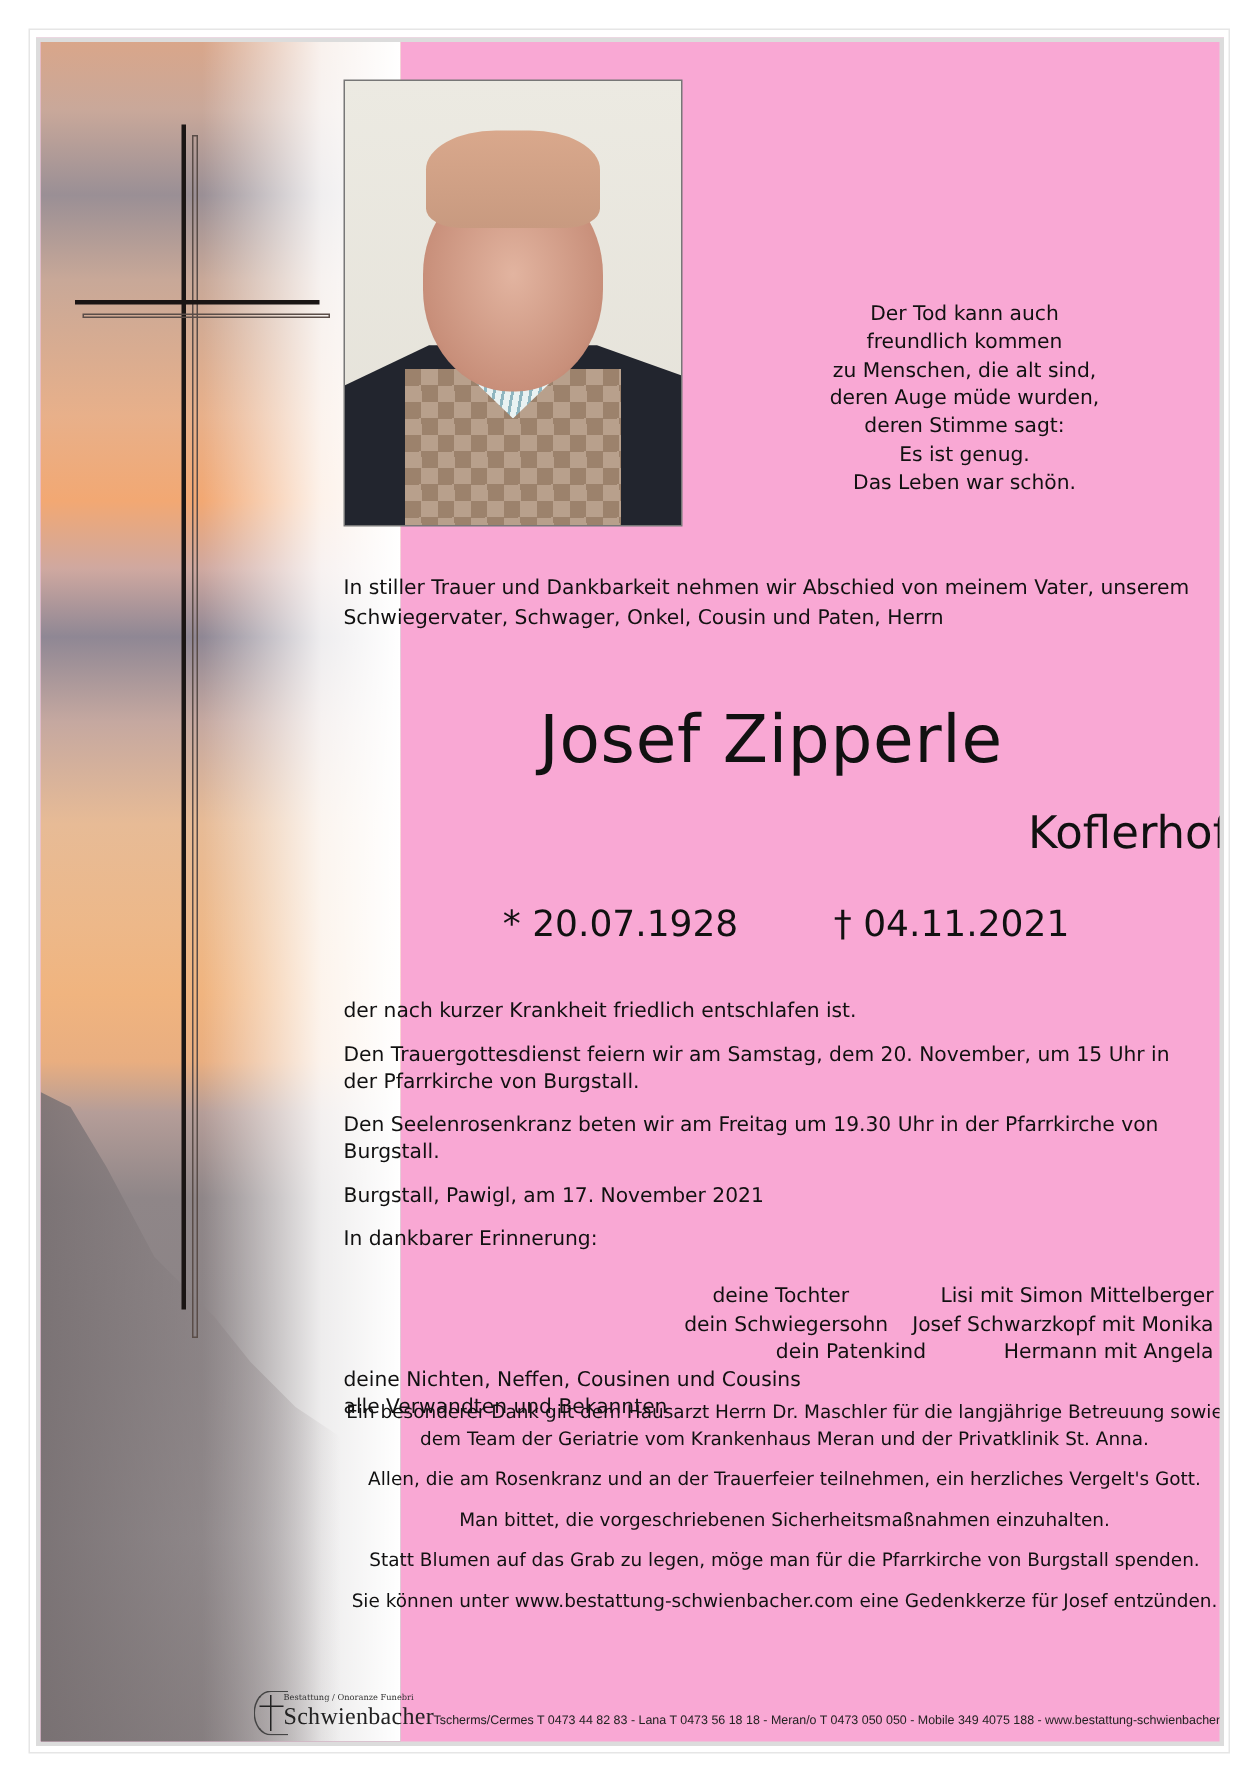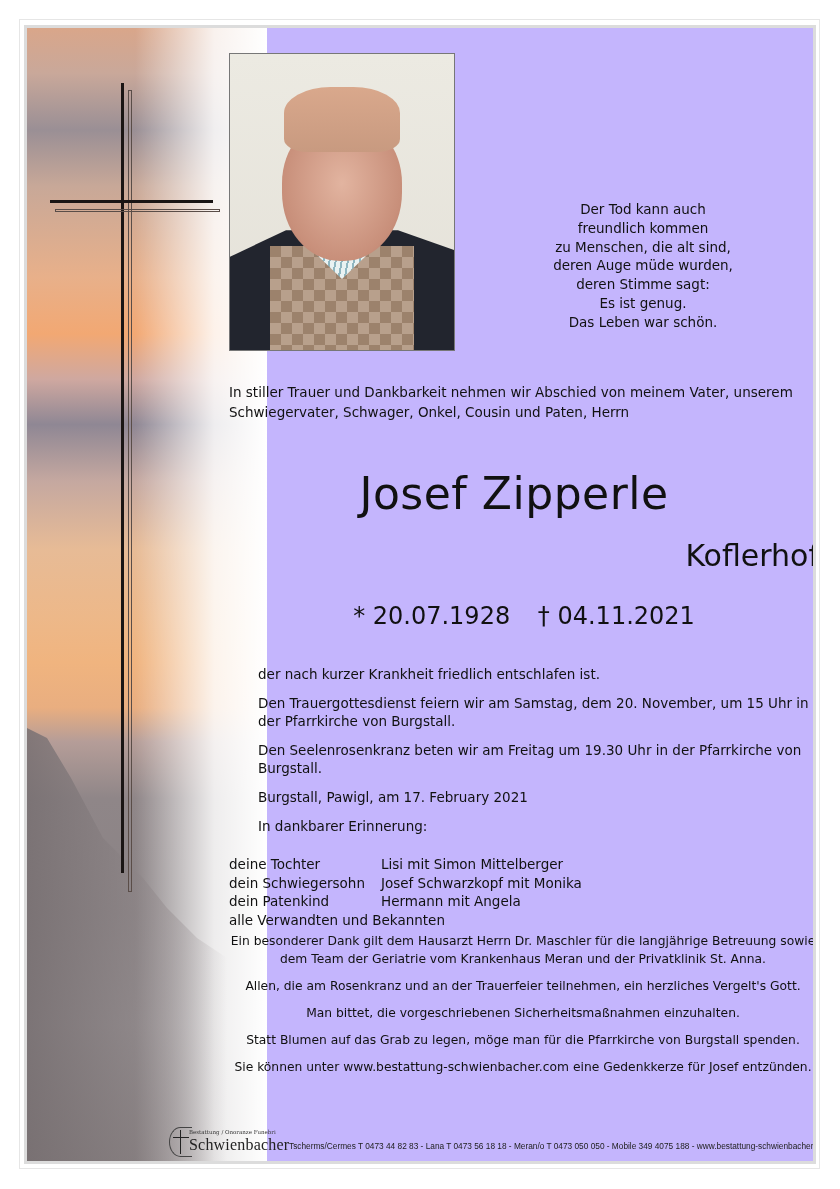--- a/index.html
+++ b/index.html
@@ -1,21 +1,21 @@
 <!DOCTYPE html>
 <html><head>
 <meta charset="utf-8">
 <style>
   html, body { margin:0; padding:0; background:#ffffff; }
   body { width:840px; height:1189px; position:relative; overflow:hidden;
          font-family:"DejaVu Sans", sans-serif; color:#111; }
   .outer-frame { position:absolute; left:19px; top:19px; width:801px; height:1150px;
                  border:1px solid #e6e6e6; box-sizing:border-box; }
   .inner-frame { position:absolute; left:24px; top:25px; width:792px; height:1139px;
-                 border:3px solid #dcdcdc; box-sizing:border-box; overflow:hidden; background:#c4b5fd; }
+                 border:3px solid #dcdcdc; box-sizing:border-box; overflow:hidden; background:#f9a8d4; }
   .bg-strip { position:absolute; left:0; top:0; width:240px; height:100%;
     background:
       linear-gradient(to right, rgba(255,255,255,0) 0%, rgba(255,255,255,0) 45%, rgba(255,255,255,0.85) 78%, #fff 100%),
       linear-gradient(to bottom,
         #d9a68a 0%, #c9a89a 4%, #9a8f95 9%, #c8a898 14%, #e8b08a 22%, #f2a873 27%,
         #cfa8a0 31%, #8f8794 35%, #c5a8a0 40%, #e7bb96 46%, #edb889 52%,
         #f0b47f 56%, #e9ae80 60%, #b59d98 63%, #8f8688 68%, #8a8385 78%,
         #918b8d 88%, #7d7677 100%);
   }
   .hill { position:absolute; left:0; top:660px; width:200px; height:500px;
@@ -41,25 +41,25 @@
   .photo .hair { position:absolute; left:24%; top:11%; width:52%; height:22%; border-radius:40% 40% 20% 20%;
                  background:linear-gradient(#d9a88c, #c89a80); }
 
   .poem { position:absolute; left:496px; top:172px; width:240px; text-align:center;
           font-size:13.5px; line-height:18.8px; color:#111; }
   .intro { position:absolute; left:202px; top:355px; width:580px; font-size:13.5px; line-height:19.5px; }
   .name { position:absolute; left:192px; top:440px; width:590px; text-align:center; font-size:44px;
           letter-spacing:0.5px; font-weight:normal; }
   .farm { position:absolute; left:202px; top:510px; width:590px; text-align:right; font-size:30px; }
   .dates { position:absolute; left:202px; top:574px; width:590px; text-align:center; font-size:24px; }
-  .dates span { margin:0 10px; }
-  .body-text { position:absolute; left:202px; top:637px; width:575px; font-size:13.5px; line-height:18px;margin-left:29px; }
+  .dates span { margin:0 28px; }
+  .body-text { position:absolute; left:202px; top:637px; width:575px; font-size:13.5px; line-height:18px; }
   .body-text p { margin:0 0 11px 0; }
   .family { position:absolute; left:202px; top:827px; width:580px; font-size:13.5px; line-height:18.6px; }
-  .family .row { display:flex; }
+  .family .row { display:flex;justify-content:flex-end; }
   .family .rel { width:152px; }
   .thanks { position:absolute; left:196px; top:904px; width:600px; text-align:center; font-size:12.3px; line-height:18px; }
   .thanks p { margin:0 0 9px 0; }
   .footer { position:absolute; left:140px; top:1097px; width:640px; height:34px; }
   .logo { position:absolute; left:0; top:0; width:120px; height:34px; }
   .logo-circle { position:absolute; left:2px; top:2px; width:22px; height:28px; border:1px solid #444;
                  border-right:none; border-radius:50% 0 0 50%; }
   .logo-cross-v { position:absolute; left:13px; top:5px; width:1px; height:24px; background:#222; }
   .logo-cross-h { position:absolute; left:6px; top:12px; width:16px; height:1px; background:#222; }
   .logo-small { position:absolute; left:22px; top:4px; font-family:"DejaVu Serif", serif; font-size:5.5px; color:#333; white-space:nowrap; }
@@ -105,37 +105,38 @@
   <div class="farm">Koflerhof</div>
   <div class="dates">
     <span>* 20.07.1928</span>
     <span>† 04.11.2021</span>
   </div>
 
   <div class="body-text">
     <p>der nach kurzer Krankheit friedlich entschlafen ist.</p>
     <p>Den Trauergottesdienst feiern wir am Samstag, dem 20. November, um 15 Uhr in der Pfarrkirche von Burgstall.</p>
     <p>Den Seelenrosenkranz beten wir am Freitag um 19.30 Uhr in der Pfarrkirche von Burgstall.</p>
-    <p>Burgstall, Pawigl, am 17. February 2021</p>
+    <p>Burgstall, Pawigl, am 17. November 2021</p>
     <p>In dankbarer Erinnerung:</p>
   </div>
 
   <div class="family">
     <div class="row">
       <span class="rel">deine Tochter</span>
       <span>Lisi mit Simon Mittelberger</span>
     </div>
     <div class="row">
       <span class="rel">dein Schwiegersohn</span>
       <span>Josef Schwarzkopf mit Monika</span>
     </div>
     <div class="row">
       <span class="rel">dein Patenkind</span>
       <span>Hermann mit Angela</span>
     </div>
+    <div>deine Nichten, Neffen, Cousinen und Cousins</div>
     <div>alle Verwandten und Bekannten</div>
   </div>
 
   <div class="thanks">
     <p>Ein besonderer Dank gilt dem Hausarzt Herrn Dr. Maschler für die langjährige Betreuung sowie dem Team der Geriatrie vom Krankenhaus Meran und der Privatklinik St. Anna.</p>
     <p>Allen, die am Rosenkranz und an der Trauerfeier teilnehmen, ein herzliches Vergelt's Gott.</p>
     <p>Man bittet, die vorgeschriebenen Sicherheitsmaßnahmen einzuhalten.</p>
     <p>Statt Blumen auf das Grab zu legen, möge man für die Pfarrkirche von Burgstall spenden.</p>
     <p>Sie können unter www.bestattung-schwienbacher.com eine Gedenkkerze für Josef entzünden.</p>
   </div>

